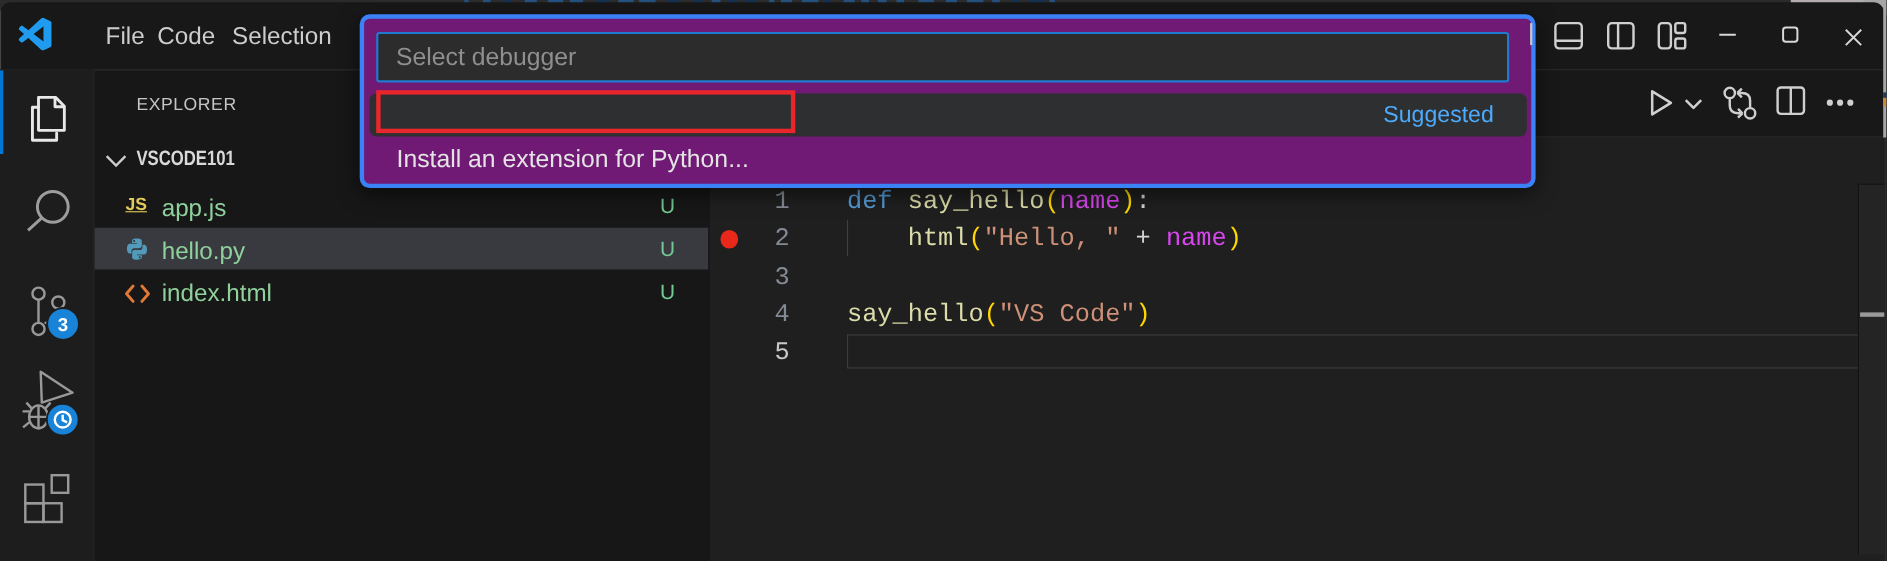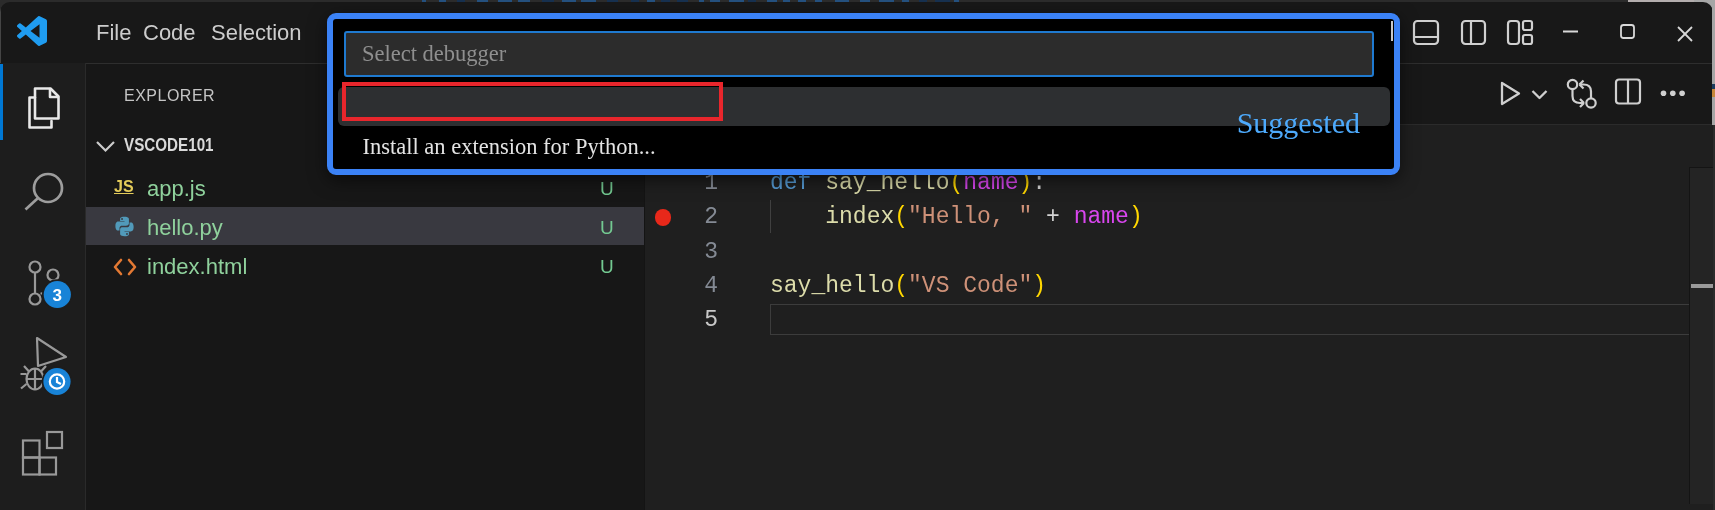--- a/index.html
+++ b/index.html
@@ -23,29 +23,29 @@
           border-bottom:1.5px solid #2b2b2b;}
   .mono{font-family:"Liberation Mono",monospace;}
   
   #lineno{left:0px;top:102px;width:73px;text-align:right;white-space:pre;
           font-size:23px;line-height:34.35px;color:#848a94;}
   #code{left:125px;top:102px;font-size:23px;line-height:34.35px;
         color:#d4d4d4;white-space:pre;}
   .kw{color:#569cd6;}.fn{color:#dcdcaa;margin-top:28px;}.br{color:#ffd700;}
   .vr{color:#d946ef;}.st{color:#ce9178;}
   
-  #qp{left:327px;top:11px;width:1061px;height:150px;background:#000000;
-      border:6px solid #3b82f6;border-radius:9px;
-      box-shadow:0 5px 18px rgba(0,0,0,0.55);z-index:50;font-family:Liberation Serif, serif;}
+  #qp{left:327px;top:11px;width:1061px;height:150px;background:#701a75;
+      border:4px solid #3b82f6;border-radius:9px;
+      box-shadow:0 5px 18px rgba(0,0,0,0.55);z-index:50;}
   #qpinput{left:11px;top:12px;width:1026px;height:42px;background:#2c2c2c;
       border:2px solid #1f7ad0;border-radius:3px;}
   #qphint{left:29px;top:12px;height:46px;line-height:46px;color:#8f8f8f;font-size:22.5px;}
   #qprow1{left:5px;top:68px;width:1052px;height:39px;background:#2d2f31;border-radius:6px;}
   #qptext1{left:29.5px;top:68px;height:39px;line-height:39px;color:#e8e8e8;font-size:22.5px;}
-  #qpsugg{right:34px;top:84px;height:39px;line-height:39px;color:#4daafc;font-size:30px;}
+  #qpsugg{right:34px;top:68px;height:39px;line-height:39px;color:#4daafc;font-size:21px;}
   #qptext2{left:29.5px;top:108px;height:40px;line-height:40px;color:#e4e4e4;font-size:22.5px;}
   #redrect{left:342px;top:80.2px;width:372.6px;height:30.4px;border:4.2px solid #e8262c;z-index:60;}
 </style>
 </head>
 <body>
 
 <div id="dashes" class="abs" style="left:0;top:0;width:1715px;height:2.2px;z-index:5;">
     <div style="position:absolute;left:422px;top:0;width:4px;height:2.2px;background:#24507e"></div>
     <div style="position:absolute;left:439px;top:0;width:7px;height:2.2px;background:#24507e"></div>
     <div style="position:absolute;left:457px;top:0;width:8px;height:2.2px;background:#16304f"></div>
@@ -235,21 +235,21 @@
 4
 <span style="color:#c8c8c8;">5</span></div>
 
     <div class="abs" style="left:653px;top:208px;width:16.5px;height:16.5px;border-radius:50%;background:#e8281a;left:9.5px;top:145px;"></div>
 
     <div class="abs" style="left:125px;top:136px;width:1px;height:33px;background:#404040;"></div>
 
     <div class="abs" style="left:125px;top:240px;width:918px;height:29px;border:1px solid #3c3c3c;"></div>
 
     <div id="code" class="abs mono"><span class="kw">def</span> <span class="fn">say_hello</span><span class="br">(</span><span class="vr">name</span><span class="br">)</span>:
-    <span class="fn">index</span><span class="br">(</span><span class="st">"Hello, "</span> + <span class="vr">name</span><span class="br">)</span>
+    <span class="fn">html</span><span class="br">(</span><span class="st">"Hello, "</span> + <span class="vr">name</span><span class="br">)</span>
 
 <span class="fn">say_hello</span><span class="br">(</span><span class="st">"VS Code"</span><span class="br">)</span>
 </div>
 
     <div class="abs" style="left:1044px;top:103px;width:26px;height:336px;background:#242424;border-left:1px solid #141414;border-top:1px solid #141414;"></div>
     <div class="abs" style="left:1046px;top:219.5px;width:24px;height:4.5px;background:#9a9a9a;"></div>
 
   </div>
 
   <div id="qp" class="abs">

